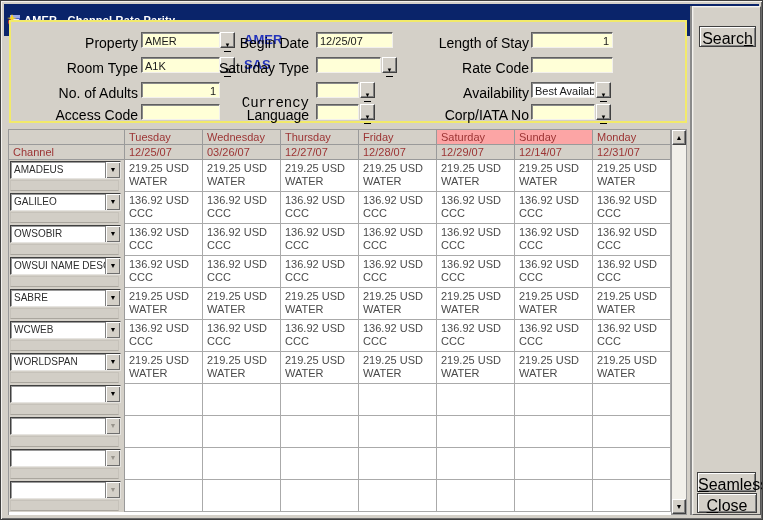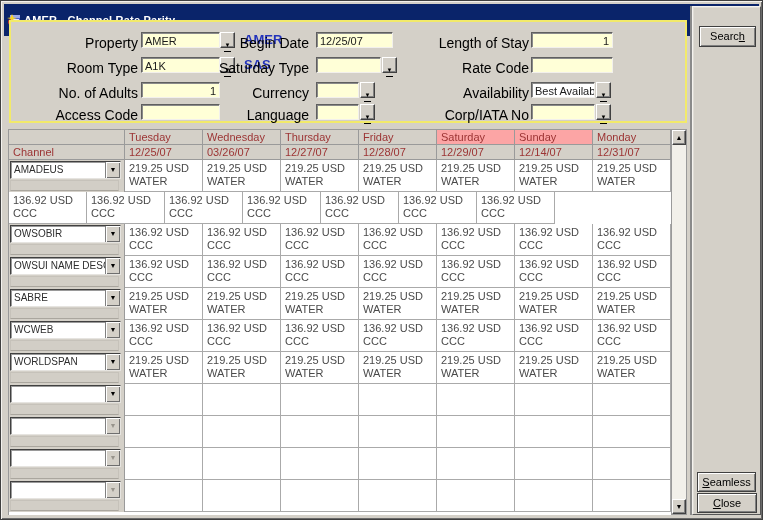--- a/index.html
+++ b/index.html
@@ -107,21 +107,21 @@
   .side {
     position:absolute; left:691px; top:5px; width:69px; height:509px;
     background:#d4d0c8;
     border:1px solid; border-color:#f4f2ee #565656 #565656 #f4f2ee;
     box-shadow: inset 1px 1px 0 #e0ddd6, -2px 0 0 #8a8a8a;
   }
   .btn {
     position:absolute; background:#d4d0c8; color:#000;
     border:1px solid #404040;
     box-shadow: inset 1px 1px 0 #ffffff, inset -1px -1px 0 #808080;
-    font-size:11px; text-align:center; padding-top:3px; cursor:default;
+    font-size:16px; text-align:center; padding-top:3px; cursor:default;
   }
   .btn .key { text-decoration:underline; }
   .btn-search   { left:6px; top:19px;  width:57px; height:21px; }
   .btn-seamless { left:4px; top:465px; width:59px; height:20px; }
   .btn-close    { left:4px; top:486px; width:60px; height:20px; }
 </style>
 </head>
 <body>
 
 <div class="window">
@@ -155,21 +155,21 @@
   <div class="lbl" style="left:40px; top:106px; width:97px;">Access Code</div>
   <div class="tfield" style="left:140px; top:103px; width:79px;"></div>
 
   <div class="lbl" style="left:200px; top:34px; width:108px;">Begin Date</div>
   <div class="tfield" style="left:315px; top:31px; width:77px;">12/25/07</div>
 
   <div class="lbl" style="left:200px; top:59px; width:108px;">Saturday Type</div>
   <div class="tfield" style="left:315px; top:56px; width:65px;"></div>
   <div class="pop" style="left:381px; top:56px;"><span class="parrow">▼</span></div>
 
-  <div class="lbl" style="left:200px; top:84px; width:108px;">Currency</div>
+  <div class="lbl" style="left:200px; top:94px; width:108px;font-family:Liberation Mono, monospace;">Currency</div>
   <div class="tfield" style="left:315px; top:81px; width:43px;"></div>
   <div class="pop" style="left:359px; top:81px;"><span class="parrow">▼</span></div>
 
   <div class="lbl" style="left:200px; top:106px; width:108px;">Language</div>
   <div class="tfield" style="left:315px; top:103px; width:43px;"></div>
   <div class="pop" style="left:359px; top:103px;"><span class="parrow">▼</span></div>
 
   <div class="lbl" style="left:420px; top:34px; width:108px;">Length of Stay</div>
   <div class="tfield num" style="left:530px; top:31px; width:82px;">1</div>
 
@@ -237,20 +237,27 @@
           <div class="dcell">
             <div class="l1">219.25 USD</div>
             <div class="l2">WATER</div>
           </div>
           <div class="dcell">
             <div class="l1">219.25 USD</div>
             <div class="l2">WATER</div>
           </div>
         </div>
         <div class="grow">
+          <div class="chcell">
+            <div class="combo">
+              <div class="combo-text">GALILEO</div>
+              <div class="combo-btn">▼</div>
+            </div>
+            <div class="strip"></div>
+          </div>
           <div class="dcell">
             <div class="l1">136.92 USD</div>
             <div class="l2">CCC</div>
           </div>
           <div class="dcell">
             <div class="l1">136.92 USD</div>
             <div class="l2">CCC</div>
           </div>
           <div class="dcell">
             <div class="l1">136.92 USD</div>

